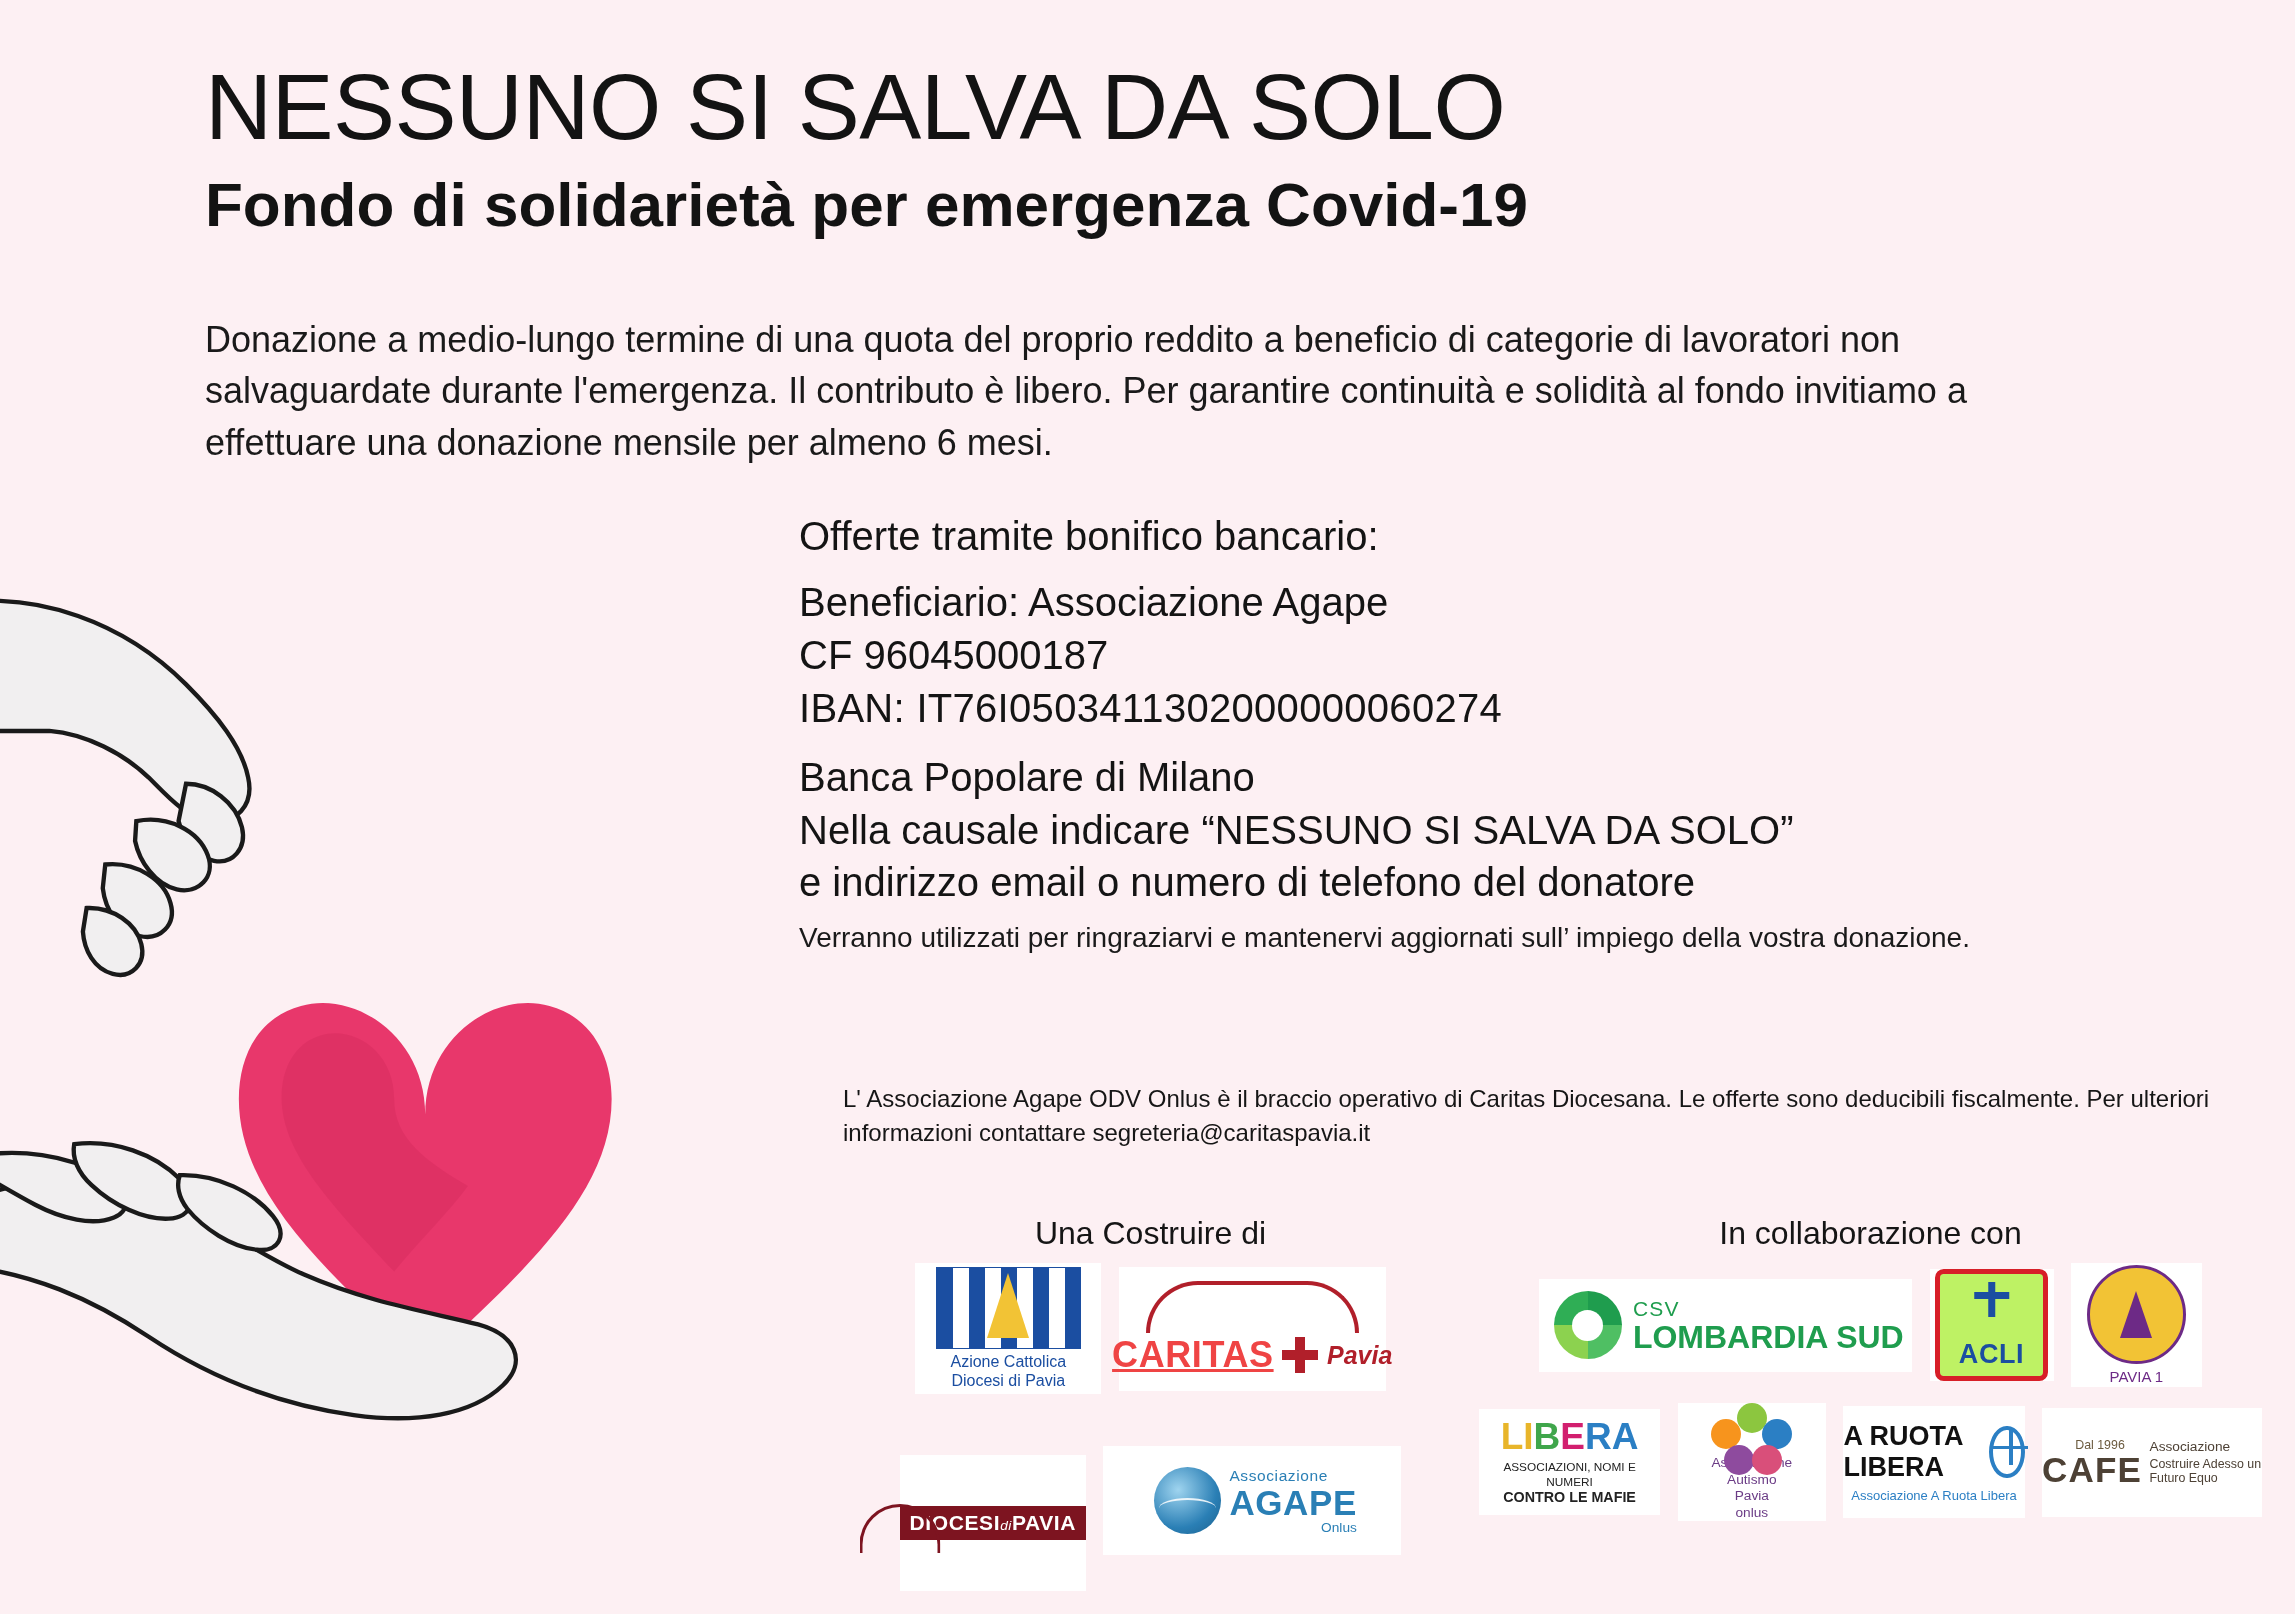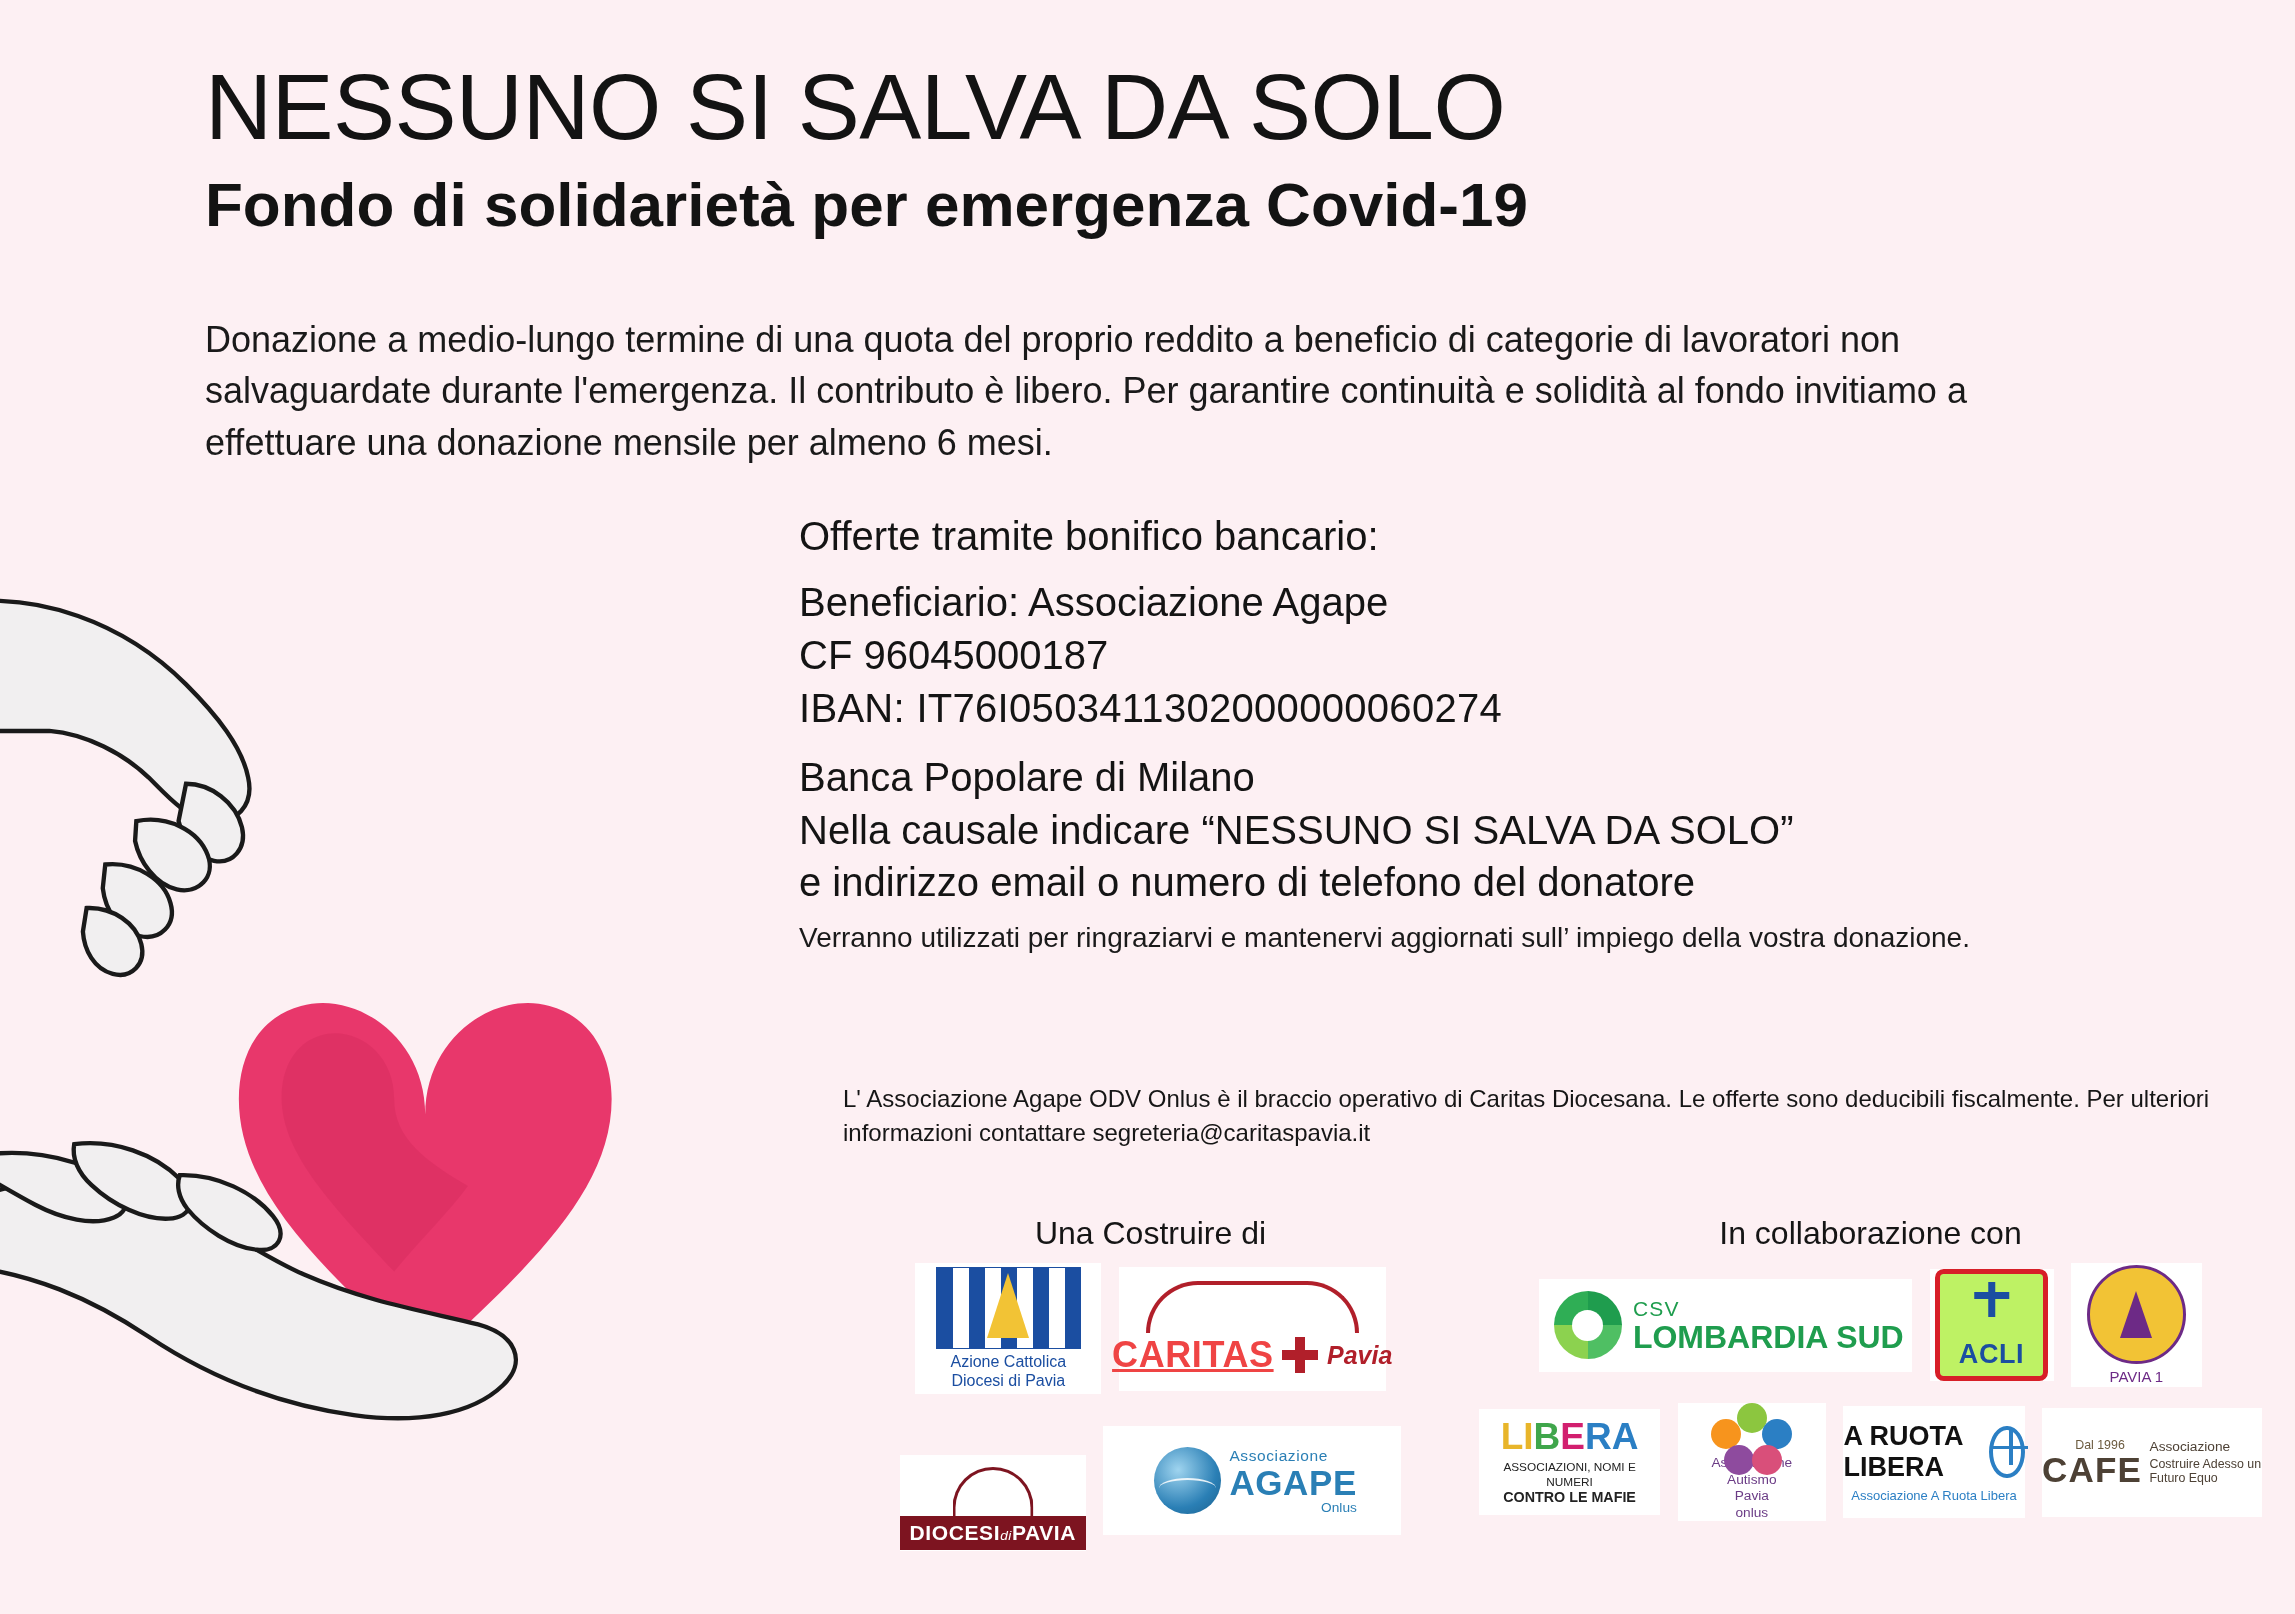--- a/index.html
+++ b/index.html
@@ -189,22 +189,22 @@
     content:""; position:absolute; background:#b11f2a;
   }
   .caritas-cross:before { left: 13px; top: 0; width: 10px; height: 36px; }
   .caritas-cross:after  { top: 13px; left: 0; height: 10px; width: 36px; }
   .caritas-pavia {
     font-size: 25px; color: #b11f2a; font-style: italic; font-weight: 700;
   }
 
   
   #logo-diocesi {
-    width: 186px; height: 96px;
-    flex-direction: column;
+    width: 186px; height: 136px;
+    flex-direction: row;
     margin-top: 45px;
   }
   .diocesi-top {
     width: 118px; height: 60px;
     background: #ffffff;
     position: relative;
   }
   .diocesi-dome {
     position:absolute; left:50%; bottom:0; transform:translateX(-50%);
     width: 75px; height: 46px;

